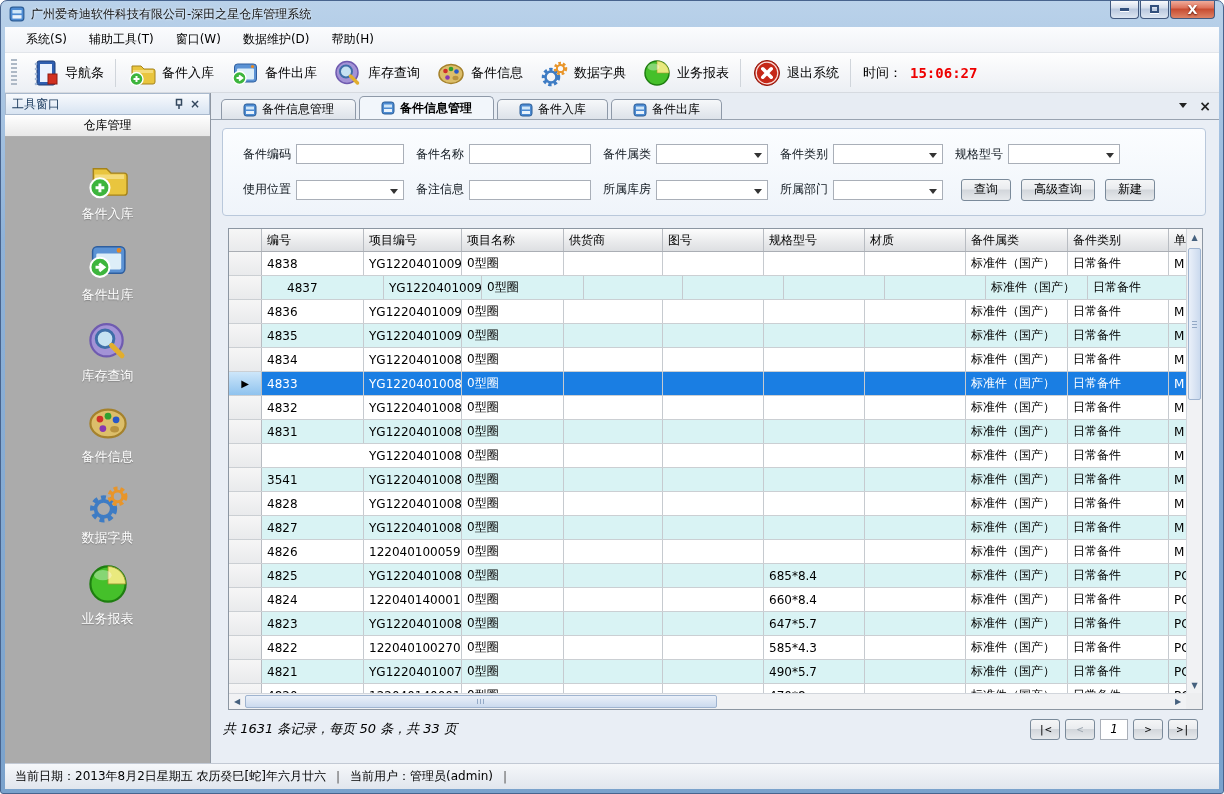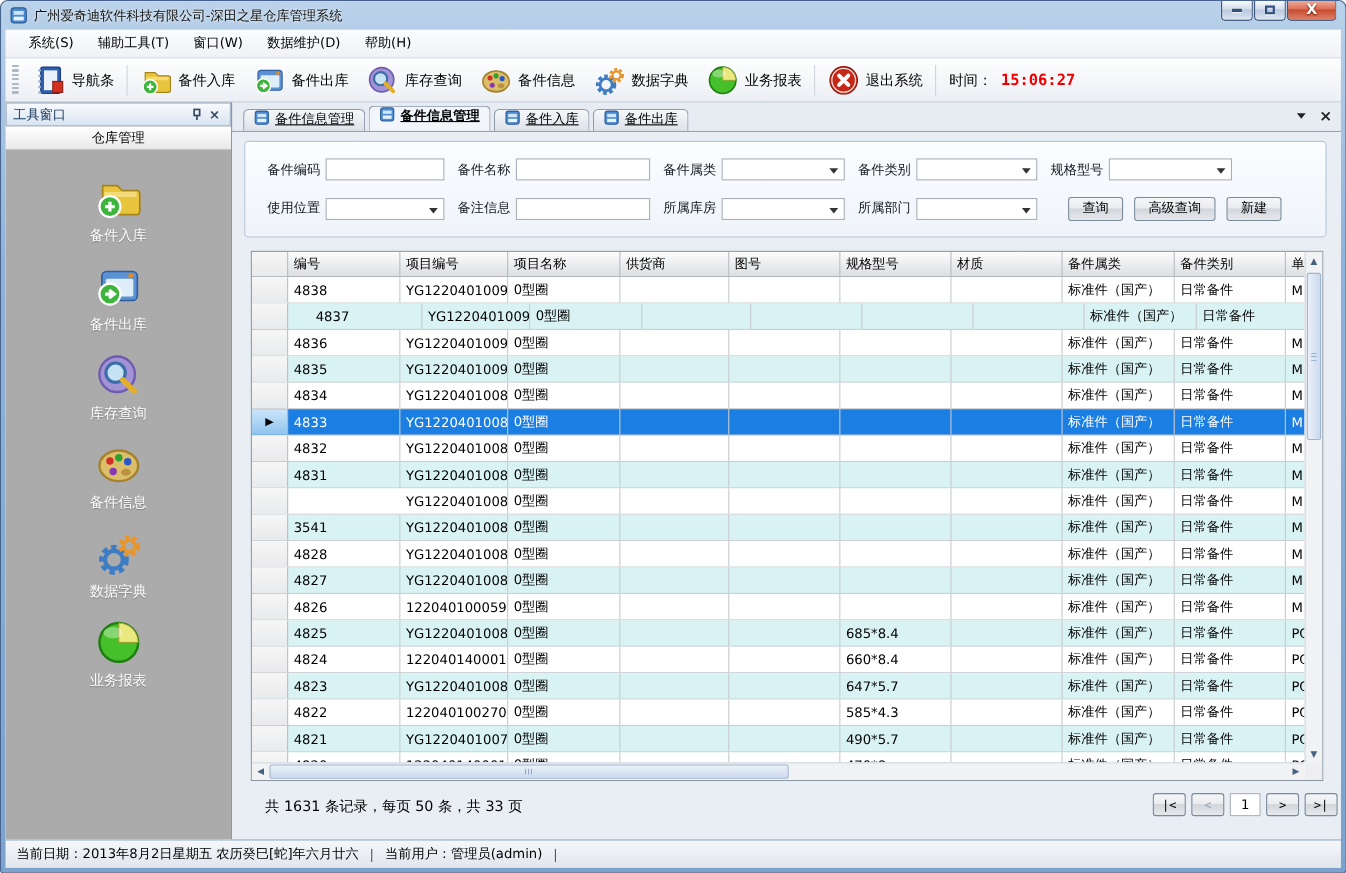--- a/index.html
+++ b/index.html
@@ -38,40 +38,40 @@
   .dock-title{flex:1;}
   .dock-btn{display:flex;align-items:center;justify-content:center;width:16px;height:16px;color:#33475E;font-weight:bold;}
   .section-header{height:21px;flex:none;background:linear-gradient(180deg,#FFFFFF,#E8E8E8);border-bottom:1px solid #AFAFAF;display:flex;align-items:center;justify-content:center;}
   .sidebar-body{flex:1;display:flex;flex-direction:column;align-items:center;padding-top:20px;gap:15px;overflow:hidden;}
   .side-item{display:flex;flex-direction:column;align-items:center;gap:4px;width:100%;cursor:default;}
   .side-item svg{width:44px;height:44px;}
   .side-label{color:#fff;font-size:13px;text-shadow:0 1px 1px #7E7E7E;}
   
   .content{flex:1;position:relative;}
   .tabstrip{position:absolute;top:3px;left:10px;right:46px;height:23px;display:flex;align-items:flex-end;gap:3px;}
-  .tab{display:flex;align-items:flex-start;gap:5px;height:20px;padding:0 9px;border:1px solid #8E99A8;border-bottom:none;
-    border-radius:5px 5px 0 0;background:linear-gradient(180deg,#F6F8FA,#DDE2E9);white-space:nowrap;box-sizing:border-box;text-decoration:underline;}
+  .tab{display:flex;align-items:center;gap:5px;height:20px;padding:0 21px;border:1px solid #8E99A8;border-bottom:none;
+    border-radius:5px 5px 0 0;background:linear-gradient(180deg,#F6F8FA,#DDE2E9);white-space:nowrap;box-sizing:border-box;}
   .tab.active{height:23px;background:#F2F6FB;font-weight:bold;}
   .tab svg{width:14px;height:14px;}
   .tab-extra{position:absolute;top:7px;right:8px;display:flex;gap:12px;align-items:center;}
   .chev-down{width:0;height:0;border:4px solid transparent;border-top:5px solid #222;margin-top:3px;}
   .tab-close{font-size:14px;font-weight:bold;line-height:12px;color:#222;}
   .tabpage{position:absolute;top:26px;left:0;right:0;bottom:0;background:#E9EEF5;border-top:1px solid #99A3B0;}
   
   .search-panel{position:absolute;top:8px;left:11px;width:984px;height:88px;border:1px solid #B9C8DB;border-radius:4px;
     background:linear-gradient(180deg,#FBFDFF,#EFF4FA);display:flex;flex-direction:column;justify-content:space-evenly;padding:2px 8px;box-sizing:border-box;}
   .f-row{display:flex;align-items:center;height:24px;}
   .f-cell{display:flex;align-items:center;}
   .f-label{width:60px;text-align:right;margin-right:5px;white-space:pre;color:#10181F;}
   .f-input{height:20px;border:1px solid #A9AFB8;background:#fff;box-sizing:border-box;padding:0 3px;font:inherit;}
   .combo{height:20px;border:1px solid #A9AFB8;background:#fff;position:relative;box-sizing:border-box;}
   .combo::after{content:"";position:absolute;right:5px;top:8px;border:4px solid transparent;border-top:5px solid #333;}
   .btn{height:22px;border:1px solid #7A8A9A;border-radius:3px;padding:0 12px;font:inherit;
     background:linear-gradient(180deg,#F5F6F7,#EAECEF 45%,#D2D6DB 50%,#E6E9EC);cursor:default;}
-  .search-buttons{display:flex;gap:10px;margin-left:28px;}
+  .search-buttons{display:flex;gap:10px;margin-left:18px;}
   
   .grid{position:absolute;top:108px;left:17px;width:975px;height:482px;border:1px solid #8C96A2;background:#fff;box-sizing:border-box;}
   .grid-inner{position:absolute;top:0;left:0;right:16px;bottom:16px;overflow:hidden;}
   .ghead-row{display:flex;height:22px;background:linear-gradient(180deg,#FDFDFD,#E9EAEC 60%,#DDDFE2);border-bottom:1px solid #AAAEB4;width:1020px;}
   .gcell{box-sizing:border-box;flex:none;border-right:1px solid #C6CACF;padding:0 5px;white-space:nowrap;overflow:hidden;display:flex;align-items:center;}
   .ghead{border-right:1px solid #B8BCC2;}
   .sel-cell{width:33px;background:linear-gradient(180deg,#F6F6F6,#E9EAEC);border-right:1px solid #B8BCC2;justify-content:center;padding:0;}
   .grow{display:flex;height:23px;border-bottom:1px solid #CBCFD3;width:1020px;background:#fff;}
   .grow.alt{background:#D9F3F4;}
   .grow.sel{background:#1A7EE3;color:#fff;}
@@ -86,21 +86,21 @@
     background:linear-gradient(90deg,#EAF0F9,#CBDAEE);}
   .vthumb::after{content:"";position:absolute;left:3px;right:3px;top:50%;height:7px;margin-top:-3px;
     background:repeating-linear-gradient(180deg,#93A9C6 0 1px,transparent 1px 3px);}
   .ha-left{position:absolute;left:0;top:0;bottom:0;width:16px;}
   .ha-right{position:absolute;right:0;top:0;bottom:0;width:16px;}
   .hthumb{position:absolute;top:1px;bottom:1px;left:16px;width:472px;border:1px solid #9FB4D0;border-radius:2px;
     background:linear-gradient(180deg,#EAF0F9,#CBDAEE);box-sizing:border-box;}
   .hthumb::after{content:"";position:absolute;top:3px;bottom:3px;left:50%;width:8px;margin-left:-4px;
     background:repeating-linear-gradient(90deg,#93A9C6 0 1px,transparent 1px 3px);}
   
-  .pagebar{position:absolute;top:596px;left:30px;width:975px;height:26px;display:flex;align-items:flex-end;}
+  .pagebar{position:absolute;top:596px;left:12px;width:975px;height:26px;display:flex;align-items:center;font-style:italic;}
   .page-summary{font-size:13px;}
   .page-controls{margin-left:auto;display:flex;align-items:center;gap:5px;}
   .pg-btn{width:30px;height:21px;padding:0;font-family:"DejaVu Sans Mono",monospace;font-size:11px;}
   .pg-btn.disabled{color:#9AA4AE;}
   .pg-num{width:26px;height:19px;border:1px solid #A9AFB8;background:#fff;text-align:center;line-height:19px;}
   .export-group{display:flex;gap:8px;margin-left:14px;}
   
   .statusbar{position:absolute;left:4px;right:4px;bottom:4px;height:26px;background:linear-gradient(180deg,#F5F7FA,#E1E6ED);
     border-top:1px solid #C2C9D4;display:flex;align-items:center;padding:0 10px;gap:10px;box-sizing:border-box;}
   .sb-sep{color:#555;}

